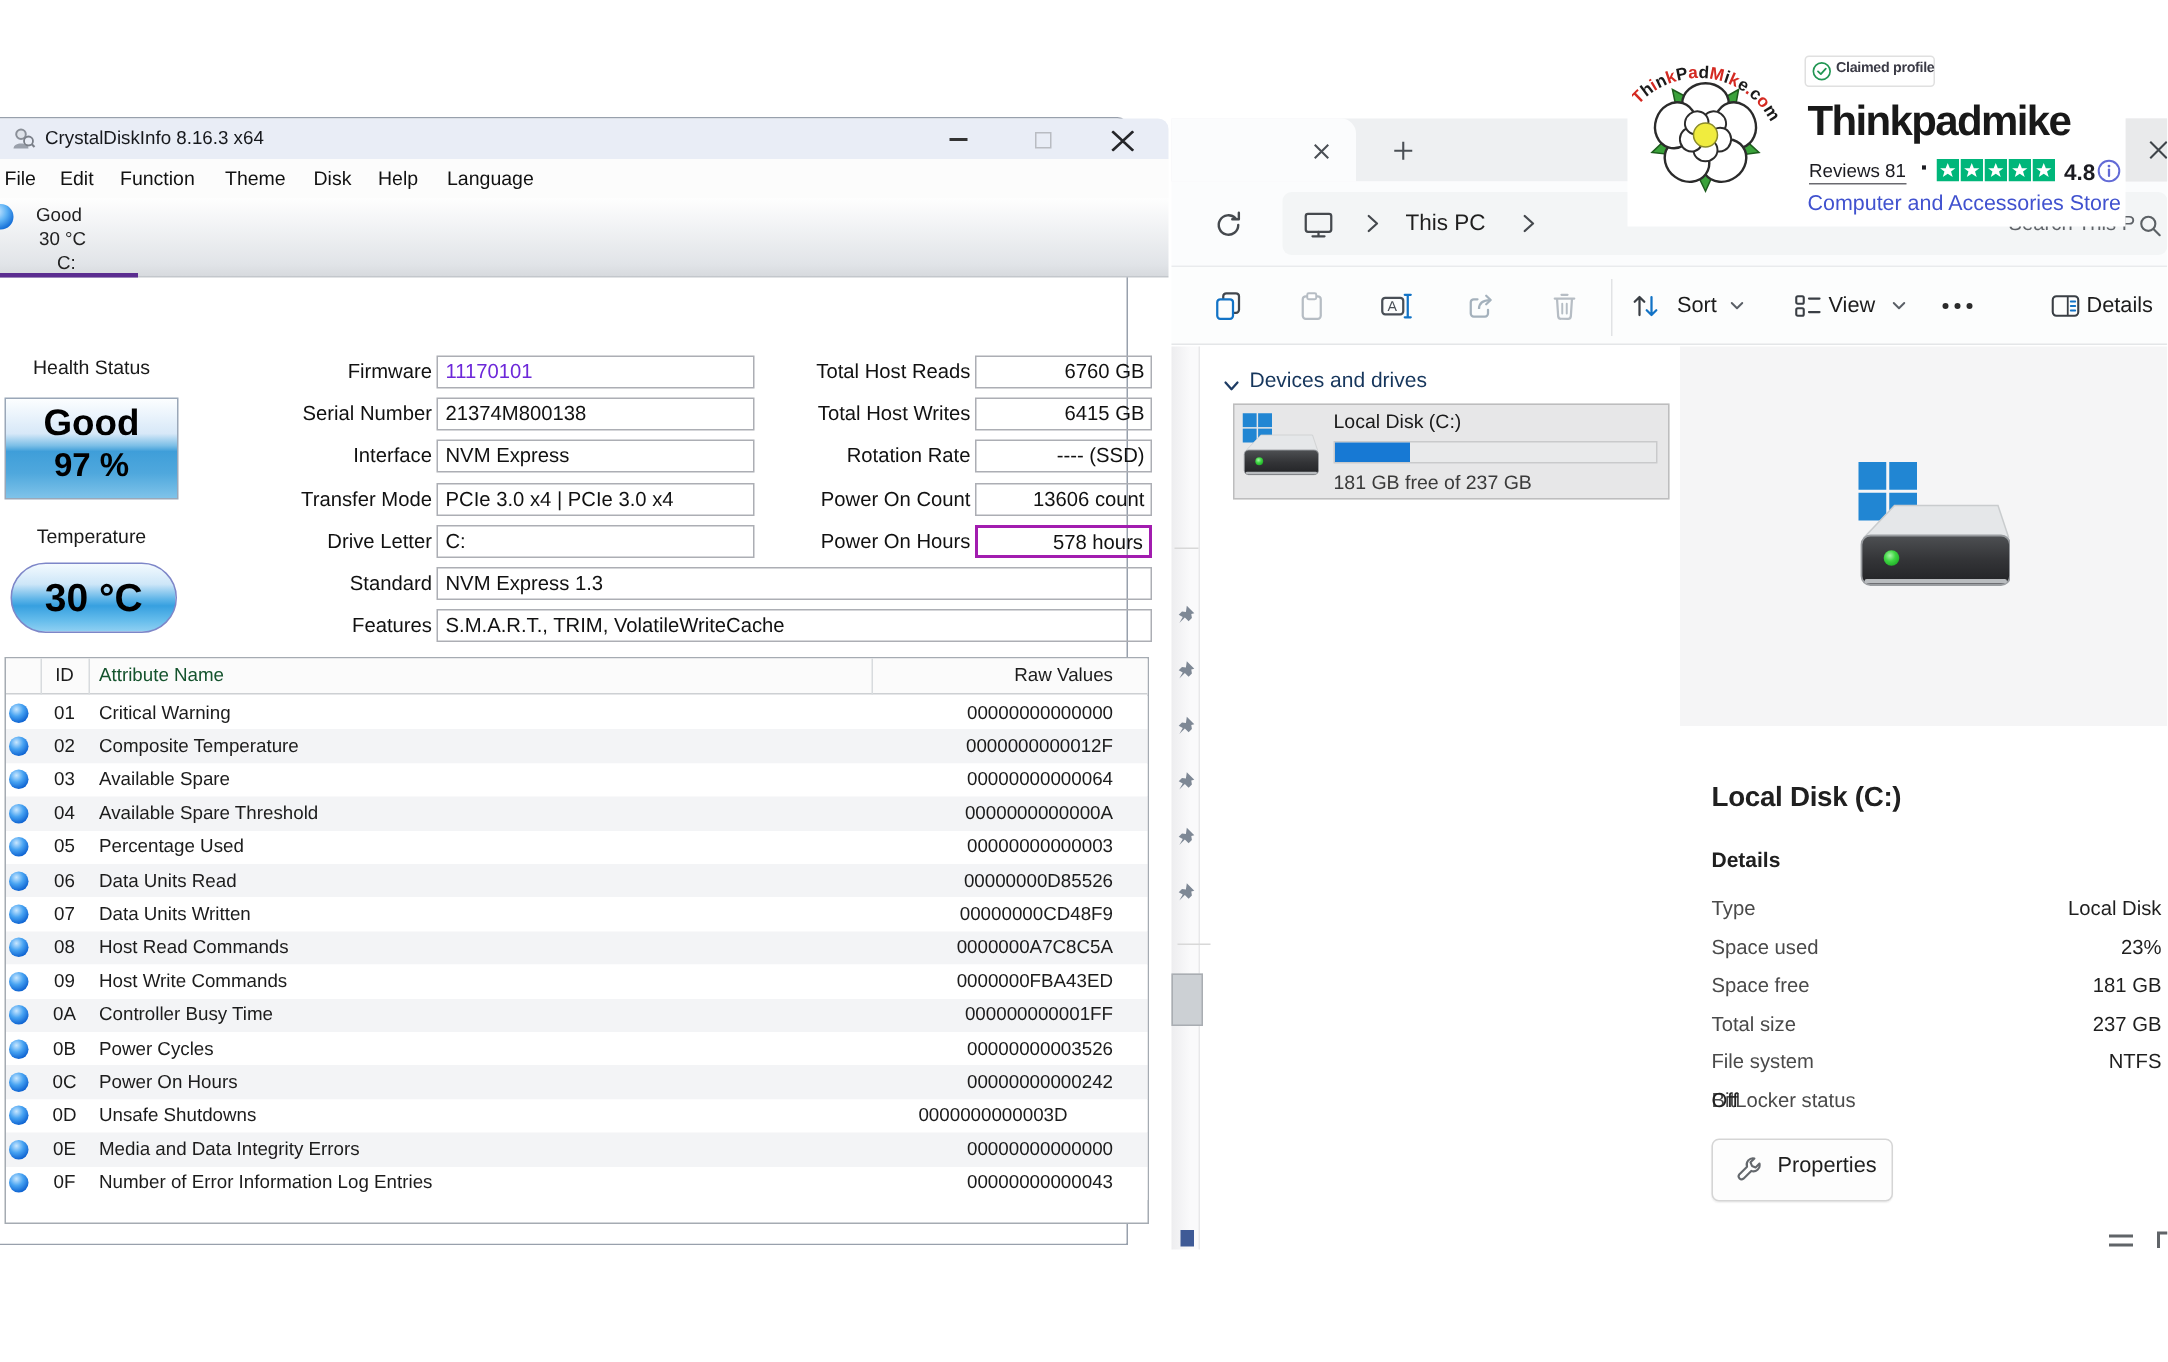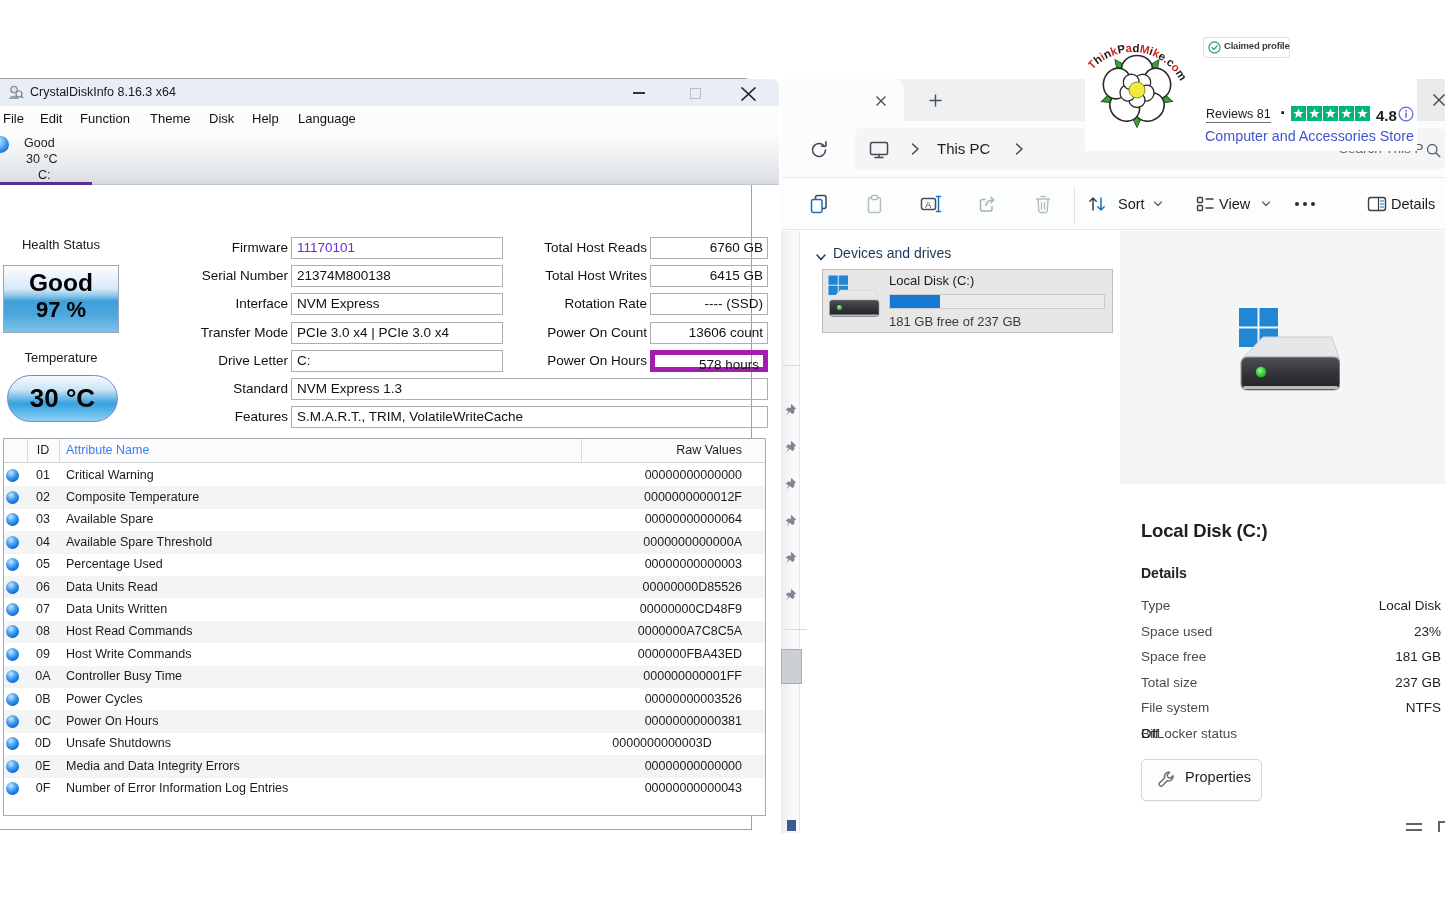--- a/index.html
+++ b/index.html
@@ -270,31 +270,31 @@
         <div class="a" style="left:291px;top:214px;width:212px;height:22px;border:1px solid #acaeb4;font-size:13.5px;color:#111;line-height:20px;padding-left:5px">NVM Express</div>
         <div class="a" style="left:460px;top:217px;width:187px;text-align:right;font-size:13.5px;color:#111">Rotation Rate</div>
         <div class="a" style="left:650px;top:214px;width:118px;height:22px;border:1px solid #acaeb4;font-size:13.5px;color:#111;line-height:20px;text-align:right;padding-right:4px">---- (SSD)</div>
         <div class="a" style="left:100px;top:246px;width:188px;text-align:right;font-size:13.5px;color:#111">Transfer Mode</div>
         <div class="a" style="left:291px;top:243px;width:212px;height:22px;border:1px solid #acaeb4;font-size:13.5px;color:#111;line-height:20px;padding-left:5px">PCIe 3.0 x4 | PCIe 3.0 x4</div>
         <div class="a" style="left:460px;top:246px;width:187px;text-align:right;font-size:13.5px;color:#111">Power On Count</div>
         <div class="a" style="left:650px;top:243px;width:118px;height:22px;border:1px solid #acaeb4;font-size:13.5px;color:#111;line-height:20px;text-align:right;padding-right:4px">13606 count</div>
         <div class="a" style="left:100px;top:274px;width:188px;text-align:right;font-size:13.5px;color:#111">Drive Letter</div>
         <div class="a" style="left:291px;top:271px;width:212px;height:22px;border:1px solid #acaeb4;font-size:13.5px;color:#111;line-height:20px;padding-left:5px">C:</div>
         <div class="a" style="left:460px;top:274px;width:187px;text-align:right;font-size:13.5px;color:#111">Power On Hours</div>
-        <div class="a" style="left:650px;top:271px;width:118px;height:22px;border:5px solid #a21caf;font-size:13.5px;color:#111;line-height:20px;text-align:right;padding-right:4px">578 hours</div>
+        <div class="a" style="left:650px;top:271px;width:118px;height:22px;border:2px solid #a21caf;font-size:13.5px;color:#111;line-height:20px;text-align:right;padding-right:4px">578 hours</div>
         <div class="a" style="left:100px;top:302px;width:188px;text-align:right;font-size:13.5px;color:#111">Standard</div>
         <div class="a" style="left:291px;top:299px;width:477px;height:22px;border:1px solid #acaeb4;font-size:13.5px;color:#111;line-height:20px;padding-left:5px">NVM Express 1.3</div>
         <div class="a" style="left:100px;top:330px;width:188px;text-align:right;font-size:13.5px;color:#111">Features</div>
         <div class="a" style="left:291px;top:327px;width:477px;height:22px;border:1px solid #acaeb4;font-size:13.5px;color:#111;line-height:20px;padding-left:5px">S.M.A.R.T., TRIM, VolatileWriteCache</div>
       </div>
 
   <div class="a" id="smart" style="left:3px;top:359px;width:763px;height:378px;border:1px solid #a5abb2;background:#fff">
         <div class="a" style="left:0;top:0;width:761px;height:24px;background:#fbfbfb;border-bottom:1px solid #cdd0d3"></div>
         <div class="a" style="left:24px;top:4px;width:30px;text-align:center;font-size:12.5px;color:#1c1c1c">ID</div>
-        <div class="a" style="left:62px;top:4px;font-size:12.5px;color:#3b82f6">Attribute Name</div>
+        <div class="a" style="left:62px;top:4px;font-size:12.5px;color:#14532d">Attribute Name</div>
         <div class="a" style="left:578px;top:4px;width:160px;text-align:right;font-size:12.5px;color:#1c1c1c">Raw Values</div>
         <div class="a" style="left:23px;top:0;width:1px;height:24px;background:#d8dbde"></div>
         <div class="a" style="left:55px;top:0;width:1px;height:24px;background:#d8dbde"></div>
         <div class="a" style="left:577px;top:0;width:1px;height:24px;background:#d8dbde"></div>
         <div class="a" style="left:0;top:25px;width:761px;height:22.4px;background:#fff"></div>
         <div class="a" style="left:1.5px;top:29.5px;width:13px;height:13px;border-radius:50%;background:radial-gradient(circle at 38% 30%,#c9e7ff,#47a3f2 38%,#0f64d2 75%,#0a4ab0)"></div>
         <div class="a" style="left:24px;top:28.5px;width:30px;text-align:center;font-size:12.5px;color:#1c1c1c">01</div>
         <div class="a" style="left:62px;top:28.5px;font-size:12.5px;color:#1c1c1c">Critical Warning</div>
         <div class="a" style="left:578px;top:28.5px;width:160px;text-align:right;font-size:12.5px;color:#1c1c1c">00000000000000</div>
         <div class="a" style="left:0;top:47.4px;width:761px;height:22.4px;background:#f3f4f6"></div>
@@ -344,21 +344,21 @@
         <div class="a" style="left:578px;top:230.1px;width:160px;text-align:right;font-size:12.5px;color:#1c1c1c">000000000001FF</div>
         <div class="a" style="left:0;top:249px;width:761px;height:22.4px;background:#fff"></div>
         <div class="a" style="left:1.5px;top:253.5px;width:13px;height:13px;border-radius:50%;background:radial-gradient(circle at 38% 30%,#c9e7ff,#47a3f2 38%,#0f64d2 75%,#0a4ab0)"></div>
         <div class="a" style="left:24px;top:252.5px;width:30px;text-align:center;font-size:12.5px;color:#1c1c1c">0B</div>
         <div class="a" style="left:62px;top:252.5px;font-size:12.5px;color:#1c1c1c">Power Cycles</div>
         <div class="a" style="left:578px;top:252.5px;width:160px;text-align:right;font-size:12.5px;color:#1c1c1c">00000000003526</div>
         <div class="a" style="left:0;top:271.4px;width:761px;height:22.4px;background:#f3f4f6"></div>
         <div class="a" style="left:1.5px;top:275.9px;width:13px;height:13px;border-radius:50%;background:radial-gradient(circle at 38% 30%,#c9e7ff,#47a3f2 38%,#0f64d2 75%,#0a4ab0)"></div>
         <div class="a" style="left:24px;top:274.9px;width:30px;text-align:center;font-size:12.5px;color:#1c1c1c">0C</div>
         <div class="a" style="left:62px;top:274.9px;font-size:12.5px;color:#1c1c1c">Power On Hours</div>
-        <div class="a" style="left:578px;top:274.9px;width:160px;text-align:right;font-size:12.5px;color:#1c1c1c">00000000000381</div>
+        <div class="a" style="left:578px;top:274.9px;width:160px;text-align:right;font-size:12.5px;color:#1c1c1c">00000000000242</div>
         <div class="a" style="left:0;top:293.79999999999995px;width:761px;height:22.4px;background:#fff"></div>
         <div class="a" style="left:1.5px;top:298.29999999999995px;width:13px;height:13px;border-radius:50%;background:radial-gradient(circle at 38% 30%,#c9e7ff,#47a3f2 38%,#0f64d2 75%,#0a4ab0)"></div>
         <div class="a" style="left:24px;top:297.29999999999995px;width:30px;text-align:center;font-size:12.5px;color:#1c1c1c">0D</div>
         <div class="a" style="left:62px;top:297.29999999999995px;font-size:12.5px;color:#1c1c1c">Unsafe Shutdowns</div>
         <div class="a" style="left:578px;top:297.29999999999995px;width:160px;text-align:center;font-size:12.5px;color:#1c1c1c">0000000000003D</div>
         <div class="a" style="left:0;top:316.2px;width:761px;height:22.4px;background:#f3f4f6"></div>
         <div class="a" style="left:1.5px;top:320.7px;width:13px;height:13px;border-radius:50%;background:radial-gradient(circle at 38% 30%,#c9e7ff,#47a3f2 38%,#0f64d2 75%,#0a4ab0)"></div>
         <div class="a" style="left:24px;top:319.7px;width:30px;text-align:center;font-size:12.5px;color:#1c1c1c">0E</div>
         <div class="a" style="left:62px;top:319.7px;font-size:12.5px;color:#1c1c1c">Media and Data Integrity Errors</div>
         <div class="a" style="left:578px;top:319.7px;width:160px;text-align:right;font-size:12.5px;color:#1c1c1c">00000000000000</div>
@@ -428,20 +428,21 @@
     </g>
   </svg>
 
   <div class="a" style="left:118px;top:19px;width:87px;height:21px;border:1px solid #e0e0e0;border-radius:3px"></div>
   <svg class="a" style="left:123px;top:23px" width="13" height="13" viewBox="0 0 13 13">
         <circle cx="6.5" cy="6.5" r="5.6" stroke="#219653" stroke-width="1.1" fill="none"></circle>
         <path d="M4 6.6 L5.9 8.4 L9.2 4.8" stroke="#219653" stroke-width="1.2" fill="none" stroke-linecap="round" stroke-linejoin="round"></path>
       </svg>
   <div class="a" style="left:139px;top:22px;font-size:9.5px;font-weight:700;color:#3b3b46;letter-spacing:-0.2px">Claimed profile</div>
 
+  <div class="a" style="left:120px;top:47px;font-size:28px;font-weight:700;color:#191919;letter-spacing:-1.1px">Thinkpadmike</div>
 
   <div class="a" style="left:121px;top:89px;font-size:12.5px;color:#1b1b21;border-bottom:1px solid #6a6a70;padding-bottom:1px;white-space:nowrap">Reviews 81</div>
   <div class="a" style="left:195px;top:84px;font-size:19px;font-weight:700;color:#1b1b21">·</div>
   <div class="a" id="stars" style="left:206px;top:88px"><svg style="display:inline-block;margin-right:1px" width="15" height="15" viewBox="0 0 15 15">
           <rect width="15" height="15" fill="#00b67a"></rect>
           <polygon points="7.5,2.6 8.9,6.1 12.6,6.1 9.7,8.4 10.8,12 7.5,9.8 4.2,12 5.3,8.4 2.4,6.1 6.1,6.1" fill="#fff"></polygon>
         </svg><svg style="display:inline-block;margin-right:1px" width="15" height="15" viewBox="0 0 15 15">
           <rect width="15" height="15" fill="#00b67a"></rect>
           <polygon points="7.5,2.6 8.9,6.1 12.6,6.1 9.7,8.4 10.8,12 7.5,9.8 4.2,12 5.3,8.4 2.4,6.1 6.1,6.1" fill="#fff"></polygon>
         </svg><svg style="display:inline-block;margin-right:1px" width="15" height="15" viewBox="0 0 15 15">

